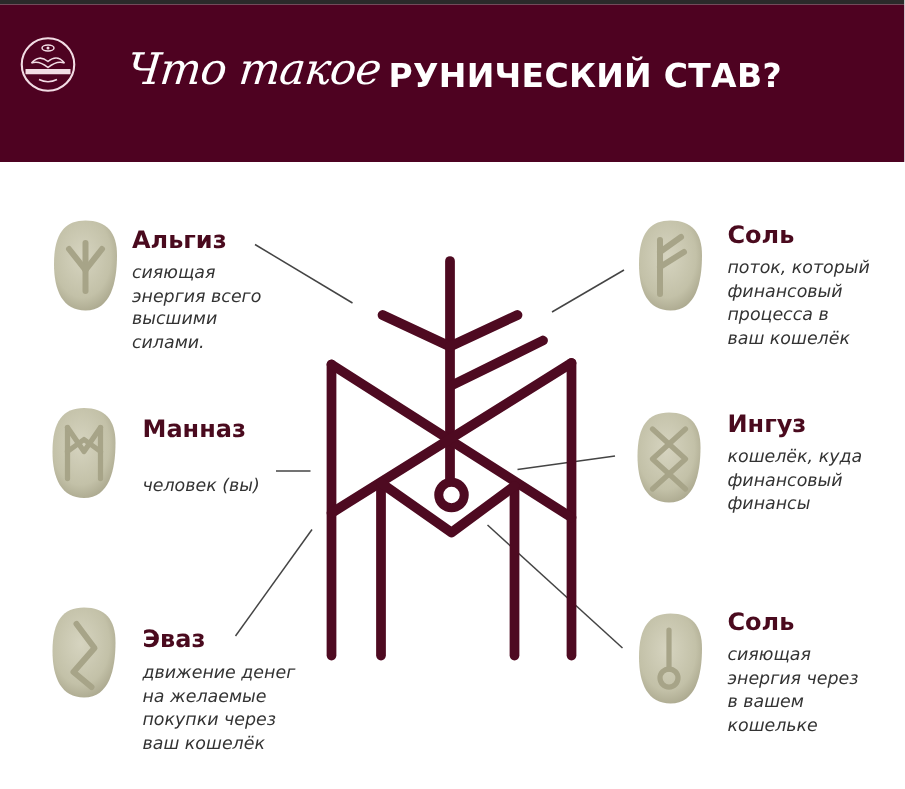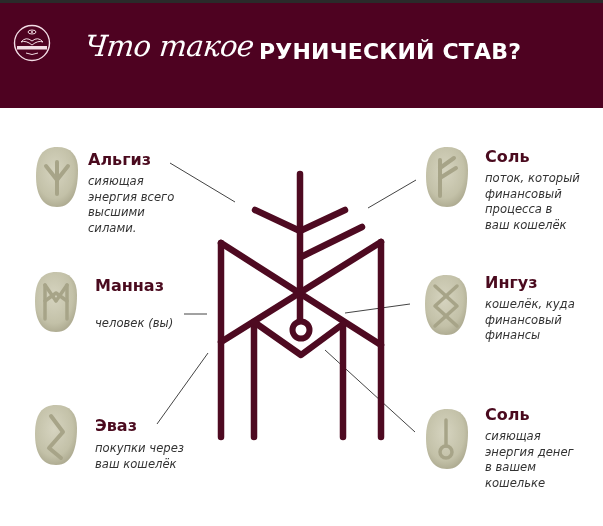--- a/index.html
+++ b/index.html
@@ -111,20 +111,22 @@
 
 <div>
   <svg class="stone" style="left:33px;top:404px" viewBox="0 0 46 62">
     <path d="M23 1 C37 1 44 9 44 24 C44 42 40 61 23 61 C8 61 2 48 2 30 C2 10 9 1 23 1 Z" fill="url(#stoneGrad)"></path>
     <g stroke="#a7a488" stroke-width="4" stroke-linecap="round" stroke-linejoin="round" fill="none">
       <polyline points="18,12 30,28 16,44 28,54"></polyline>
     </g>
   </svg>
   <div class="rune-name" style="left:95px;top:416px">Эваз</div>
   <div class="rune-desc" style="left:95px;top:441px">
+    <span>движение денег</span>
+    <span>на желаемые</span>
     <span>покупки через</span>
     <span>ваш кошелёк</span>
   </div>
 </div>
 
 <div>
   <svg class="stone" style="left:424px;top:146px" viewBox="0 0 46 62">
     <path d="M23 1 C37 1 44 9 44 24 C44 42 40 61 23 61 C8 61 2 48 2 30 C2 10 9 1 23 1 Z" fill="url(#stoneGrad)"></path>
     <g stroke="#a7a488" stroke-width="4" stroke-linecap="round" fill="none">
       <line x1="16" y1="14" x2="16" y2="50"></line>
@@ -161,17 +163,17 @@
   <svg class="stone" style="left:424px;top:408px" viewBox="0 0 46 62">
     <path d="M23 1 C37 1 44 9 44 24 C44 42 40 61 23 61 C8 61 2 48 2 30 C2 10 9 1 23 1 Z" fill="url(#stoneGrad)"></path>
     <g stroke="#a7a488" stroke-width="3.5" stroke-linecap="round" fill="none">
       <line x1="22" y1="12" x2="22" y2="38"></line>
       <circle cx="22" cy="44" r="6"></circle>
     </g>
   </svg>
   <div class="rune-name" style="left:485px;top:405px">Соль</div>
   <div class="rune-desc" style="left:485px;top:429px">
     <span>сияющая</span>
-    <span>энергия денег</span>
+    <span>энергия через</span>
     <span>в вашем</span>
     <span>кошельке</span>
   </div>
 </div>
 
 </body></html>

